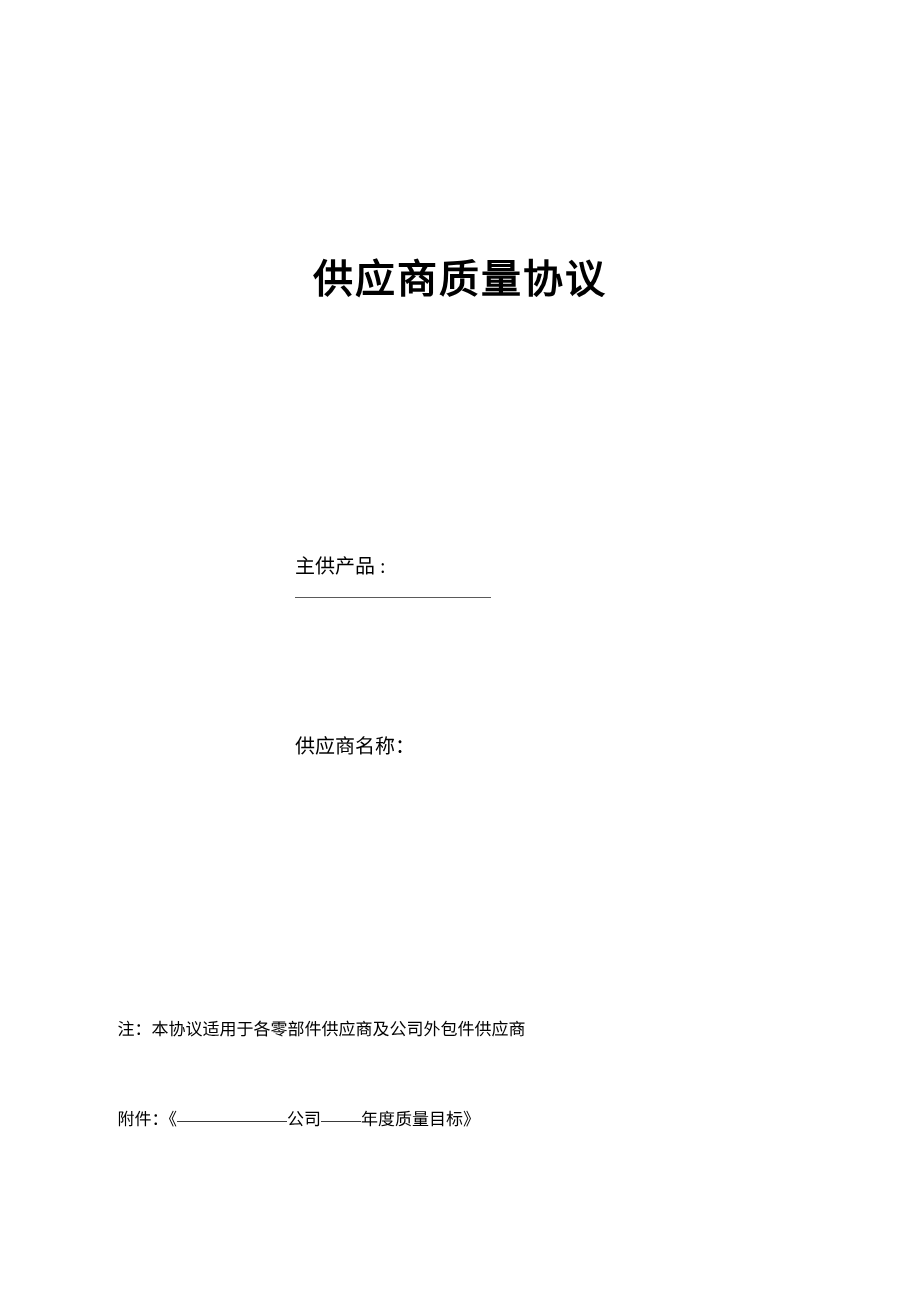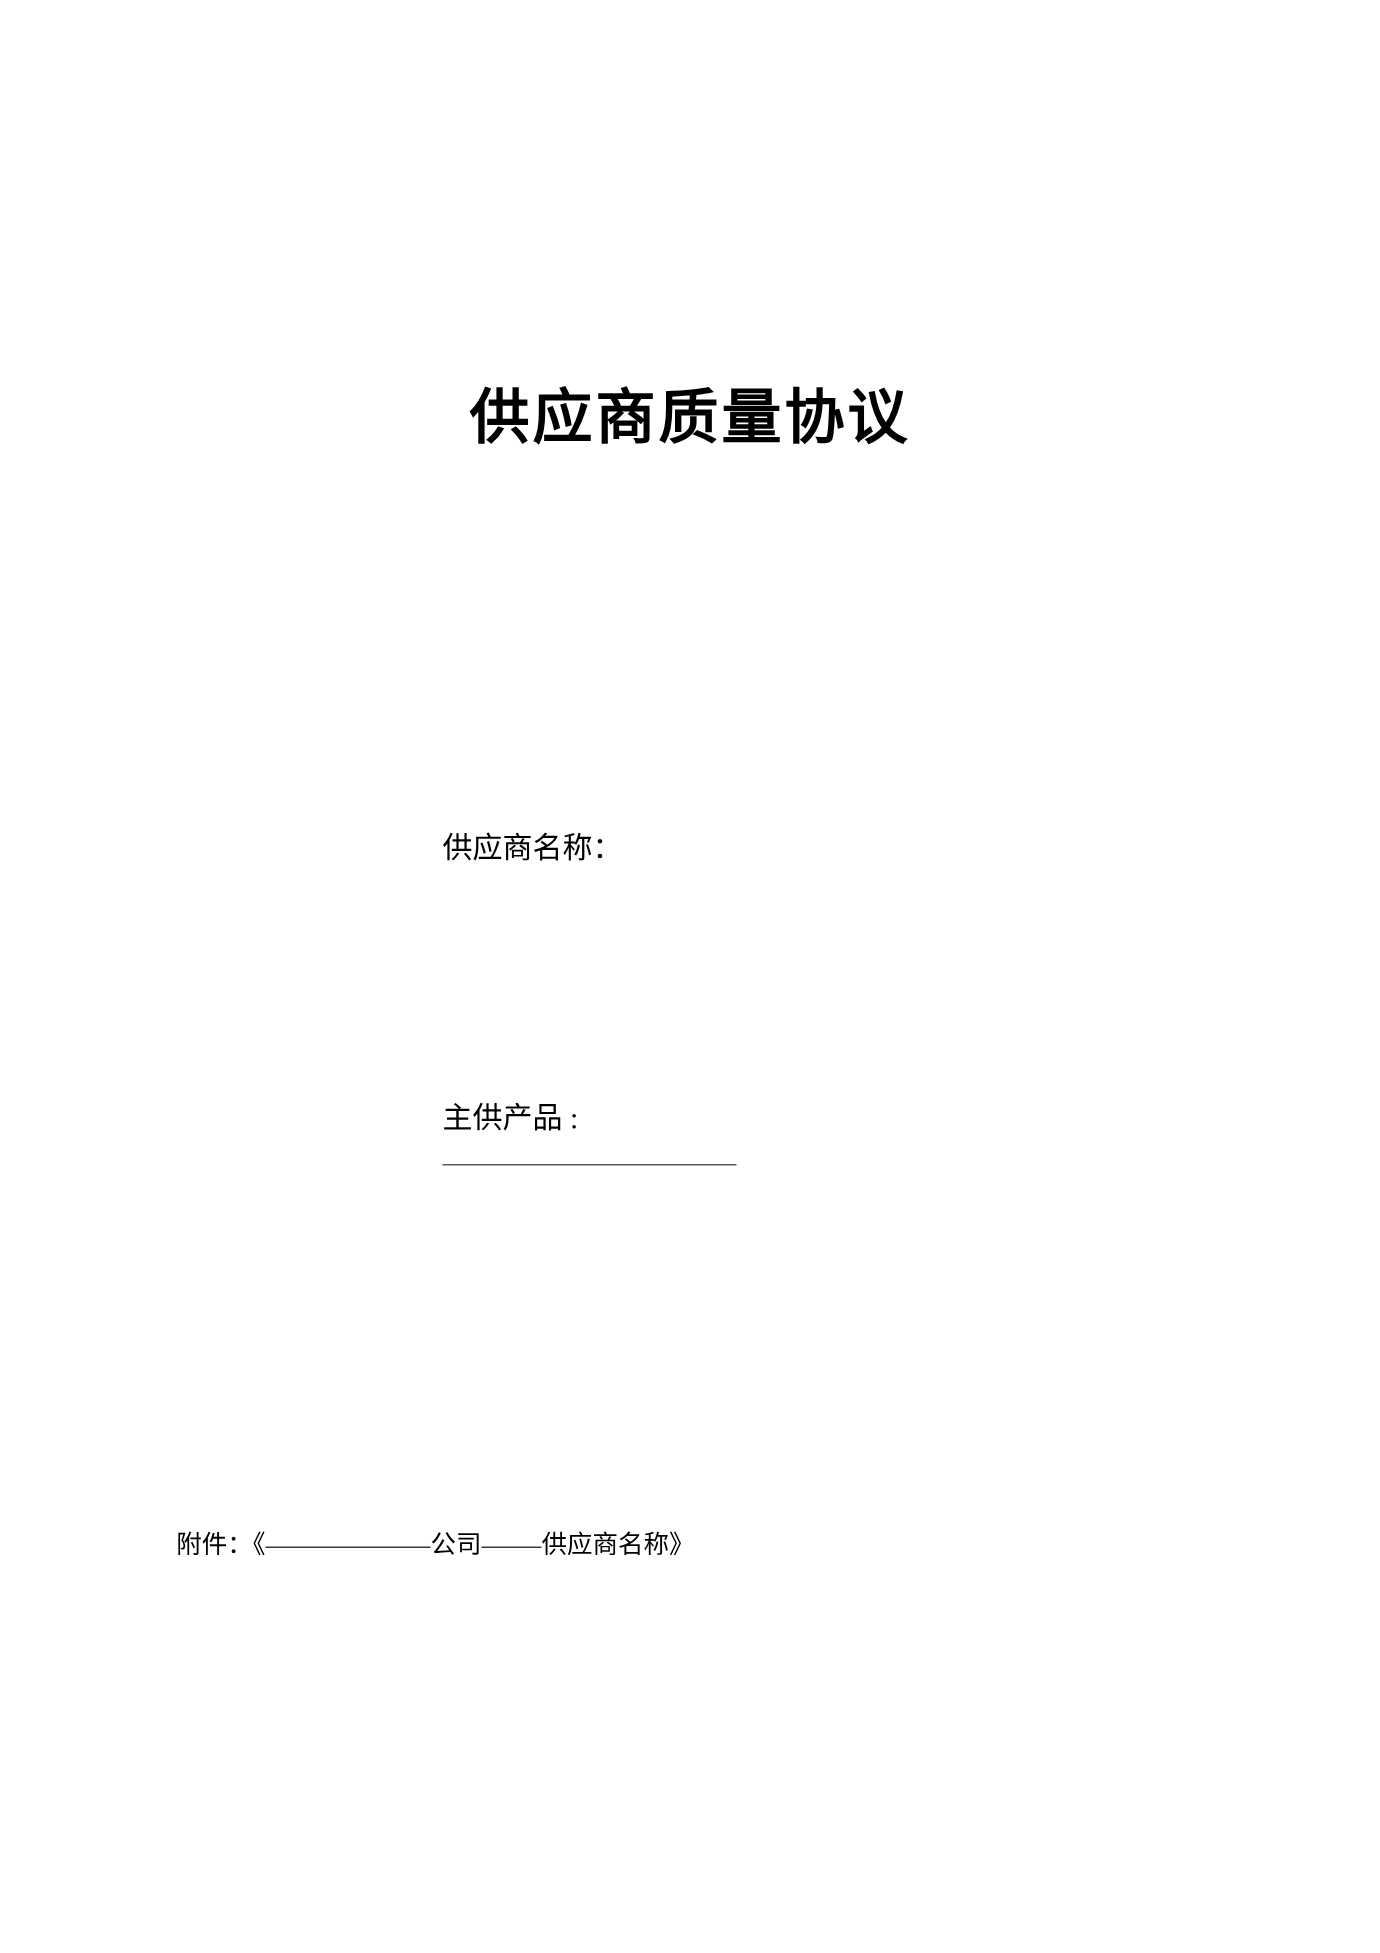--- a/index.html
+++ b/index.html
@@ -94,33 +94,36 @@
 <body>
 
 <div class="page">
 
   <h1 class="doc-title">供应商质量协议</h1>
 
   <div class="fields">
 
 
     <div class="field-row">
-      <span class="field-label">供应商名称：</span>
-      <span class="field-value"></span>
+      <span class="field-label">主供产品 :</span>
+      <span class="field-blank blank-long"></span>
     </div>
 
     <div class="field-row">
-      <span class="field-label">主供产品 :</span>
-      <span class="field-blank blank-long"></span>
+      <span class="field-label">供应商名称：</span>
+      <span class="field-value"></span>
     </div>
 
   </div>
 
   <div class="notes">
 
+    <div class="note-line">
+      <span>注：</span><span>本协议适用于各零部件供应商及公司外包件供应商</span>
+    </div>
 
     <div class="note-line">
-      <span>附件：</span><span>《</span><span class="u-blank blank-med"></span><span>公司</span><span class="u-blank blank-small"></span><span>供应商名称》</span>
+      <span>附件：</span><span>《</span><span class="u-blank blank-med"></span><span>公司</span><span class="u-blank blank-small"></span><span>年度质量目标》</span>
     </div>
 
   </div>
 
 </div>
 
 </body></html>

